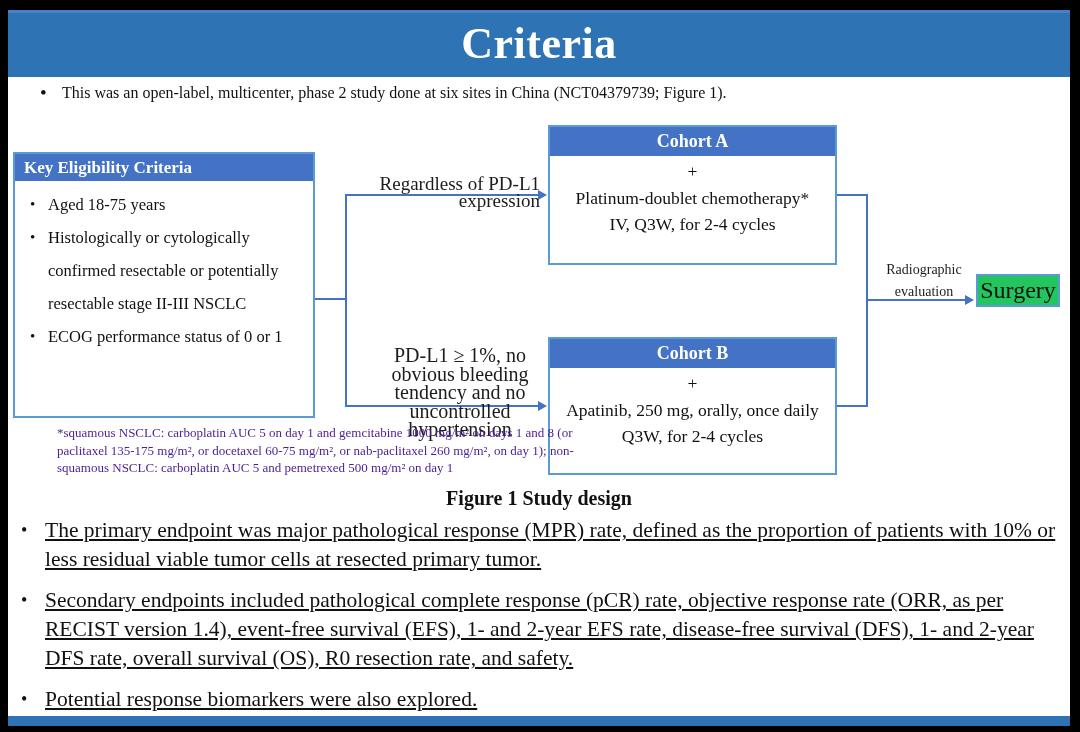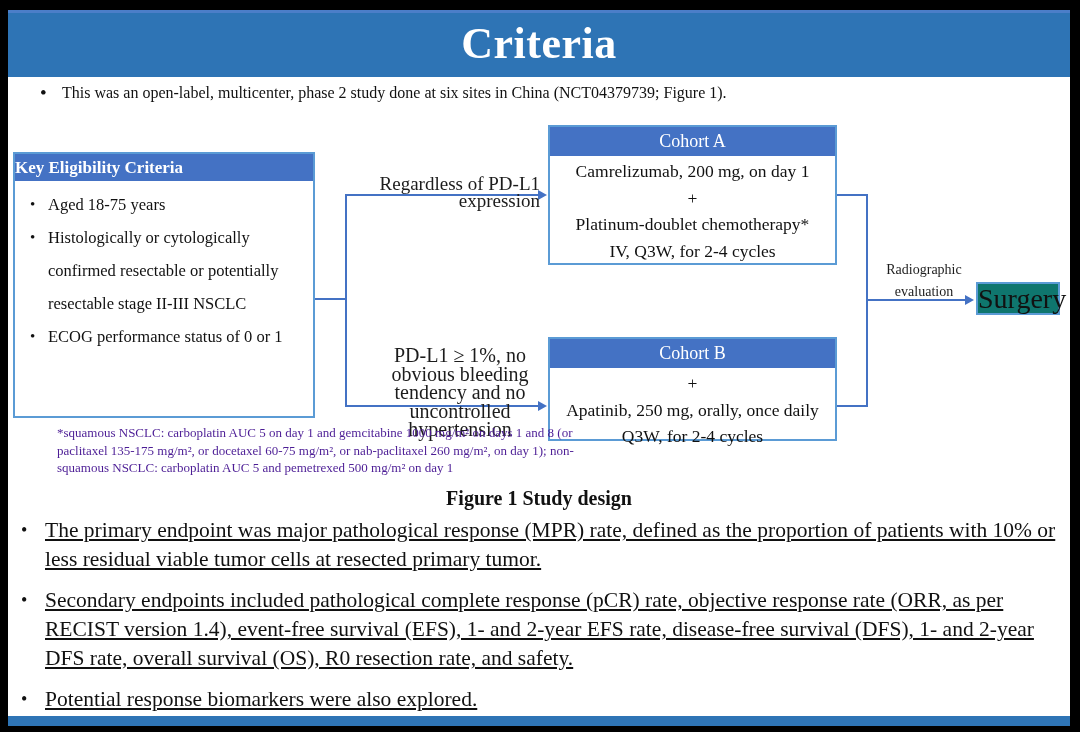--- a/index.html
+++ b/index.html
@@ -28,50 +28,50 @@
     font-size:16px; line-height:30px; padding-left:24px; box-sizing:border-box;
   }
   .intro::before { content:"\2022"; position:absolute; left:2px; font-size:19px; }
   
   .eleg {
     position:absolute; left:5px; top:142px; width:302px; height:266px;
     border:2px solid #5B9BD5; box-sizing:border-box; background:#fff;
   }
   .eleg-header {
     background:#4472C4; color:#fff; font-weight:bold; font-size:17px;
-    height:27px; line-height:27px; 
+    height:27px; line-height:27px; padding-left:9px;
   }
   .eleg-body { padding-top:7px; }
   .eleg-item {
     position:relative; padding-left:33px; padding-right:12px;
     font-size:16.5px; line-height:33px;
   }
   .eleg-item::before { content:"\2022"; position:absolute; left:15px; font-size:15px; }
   
   .cohort {
     position:absolute; left:540px; width:289px;
     border:2px solid #5B9BD5; box-sizing:border-box; background:#fff;
   }
   .cohort-a { top:115px; height:140px; }
-  .cohort-b { top:327px; height:104px; }
+  .cohort-b { top:327px; height:138px; }
   .cohort-header {
-    background:#4472C4; color:#fff; text-align:center; font-weight:normal;
+    background:#4472C4; color:#fff; text-align:center; font-weight:bold;
     font-size:18px; height:29px; line-height:29px;
   }
   .cohort-body { text-align:center; font-size:17.5px; line-height:26.5px; padding-top:2px; }
   
   .lbl { position:absolute; text-align:center; color:#1c1c1c; }
   .lbl-top    { left:352px; top:165px; width:180px; font-size:19px; line-height:17px;text-align:right; }
   .lbl-bottom { left:355px; top:336px; width:194px; font-size:20px; line-height:18.5px; }
   .lbl-radio  { left:852px; top:249px; width:128px; font-size:14px; line-height:22px; }
   
   .surgery {
-    position:absolute; left:968px; top:272px; width:84px; height:33px;
+    position:absolute; left:968px; top:264px; width:84px; height:33px;
     border:2px solid #5B9BD5; box-sizing:border-box; text-align:center;
-    font-size:28px; line-height:29px; background:#0f766e;
+    font-size:24px; line-height:29px; background:#22c55e;
   }
   
   .hline,.vline { position:absolute; background:#4472C4; }
   .l-elig-out { left:307px; top:288px; width:32px; height:2px; }
   .l-split-v  { left:337px; top:184px; width:2px;  height:213px; }
   .l-arrow-a  { left:337px; top:184px; width:195px; height:2px; }
   .l-arrow-b  { left:337px; top:395px; width:195px; height:2px; }
   .l-a-out    { left:829px; top:184px; width:31px; height:2px; }
   .l-b-out    { left:829px; top:395px; width:31px; height:2px; }
   .l-right-v  { left:858px; top:184px; width:2px;  height:213px; }
@@ -137,21 +137,20 @@
   <div class="hline l-surg"></div>
   <div class="ahead ah-s"></div>
 
   <div class="lbl lbl-top">Regardless of PD-L1 expression</div>
   <div class="lbl lbl-bottom">PD-L1 ≥ 1%, no obvious bleeding tendency and no uncontrolled hypertension</div>
   <div class="lbl lbl-radio">Radiographic evaluation</div>
 
   <div class="cohort cohort-a">
     <div class="cohort-header">Cohort A</div>
     <div class="cohort-body">
-      <div>Camrelizumab, 200 mg, on day 1</div>
       <div>+</div>
       <div>Platinum-doublet chemotherapy*</div>
       <div>IV, Q3W, for 2-4 cycles</div>
     </div>
   </div>
 
   <div class="cohort cohort-b">
     <div class="cohort-header">Cohort B</div>
     <div class="cohort-body">
       <div>+</div>

